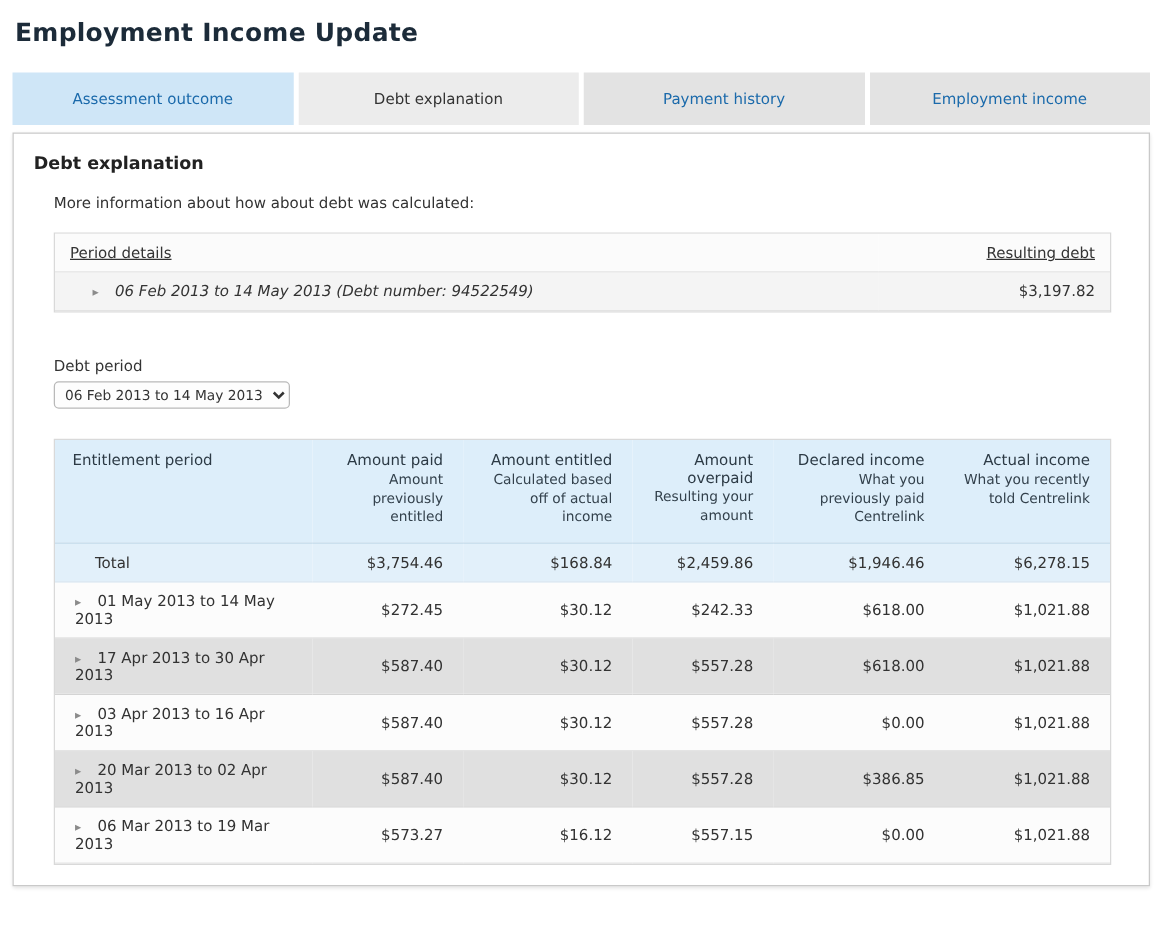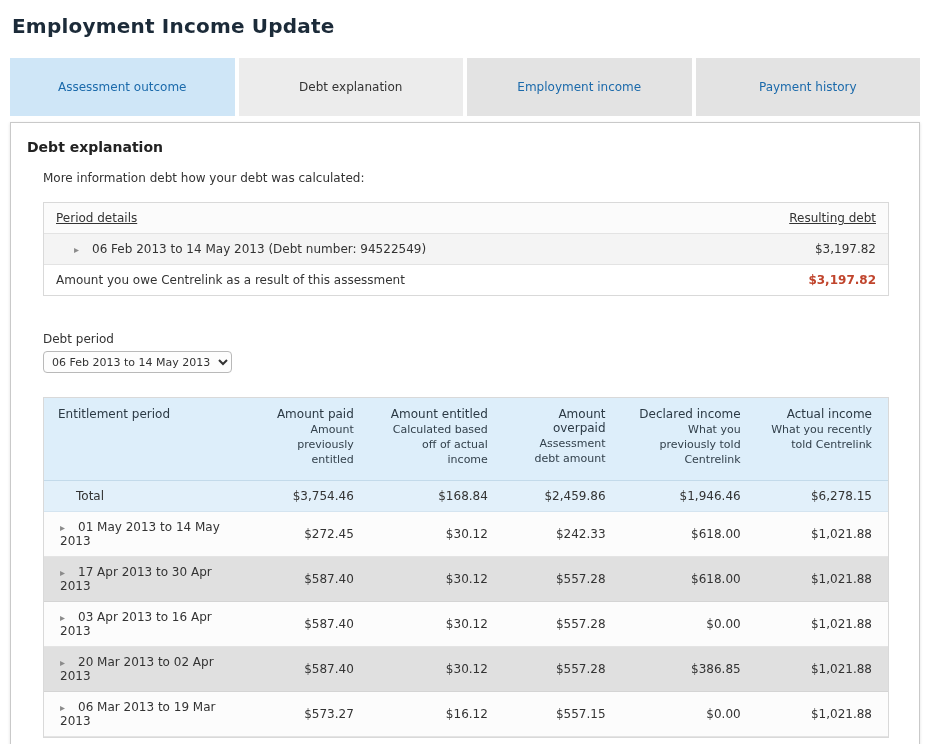--- a/index.html
+++ b/index.html
@@ -12,21 +12,21 @@
   .page { padding:6px 10px 0 10px; }
 
   h1.page-title {
     font-size:20px; font-weight:bold; color:#1c2b39;
     margin:8px 0 20px 2px; letter-spacing:0.2px;
   }
 
   
   .tabs { display:flex; gap:4px; }
   .tab {
-    flex:1; height:58px; display:flex; align-items:center; justify-content:center;
+    flex:1; height:42px; display:flex; align-items:center; justify-content:center;
     font-size:12px; cursor:pointer; text-align:center;
   }
   .tab--active  { background:#cfe6f7; color:#1b6aab; }
   .tab--current { background:#ececec; color:#333; }
   .tab--link    { background:#e3e3e3; color:#1b6aab; }
 
   
   .panel {
     border:1px solid #c9c9c9; margin-top:6px; background:#fff;
     padding:14px 16px 16px 16px;
@@ -40,21 +40,21 @@
   .tbl-wrap { border:1px solid #d9d9d9; }
   table { width:100%; border-collapse:collapse; font-size:12px; }
   .debt-table td, .debt-table th { padding:8px 12px; }
   .debt-table .hdr { background:#fbfbfb; border-bottom:1px solid #e3e3e3; font-weight:normal; text-align:left; color:#333;text-decoration:underline; }
   .debt-table .hdr.num { text-align:right; }
   .debt-table .r-expand { background:#f4f4f4; border-bottom:1px solid #e3e3e3; }
   .debt-table .r-owe   { background:#fff; }
   .debt-table td.num { text-align:right; white-space:nowrap; }
   .debt-table td.owe-val { color:#c0442c; font-weight:bold; }
   .arrow { color:#8b8b8b; font-size:10px; display:inline-block; width:18px; }
-  .indent { padding-left:30px !important; }
+  .indent { padding-left:30px !important;font-style:italic; }
 
   
   .debt-period { margin:36px 0 24px 0; }
   .debt-period label { display:block; margin-bottom:5px; font-size:12px; color:#333; }
   select {
     font-family:inherit; font-size:11px; color:#333;
     border:1px solid #b9b9b9; border-radius:4px; background:#fdfdfd; padding:2px 4px; height:22px;
   }
   .debt-period select { min-width:182px; }
 
@@ -77,45 +77,41 @@
 </head>
 <body>
 
 <div class="page">
 
   <h1 class="page-title">Employment Income Update</h1>
 
   <div class="tabs">
     <div class="tab tab--active">Assessment outcome</div>
     <div class="tab tab--current">Debt explanation</div>
+    <div class="tab tab--link">Payment history</div>
     <div class="tab tab--link">Employment income</div>
-    <div class="tab tab--link">Payment history</div>
   </div>
 
   <div class="panel">
     <h2>Debt explanation</h2>
 
     <div class="panel-content">
-      <p>More information debt how your debt was calculated:</p>
+      <p>More information about how about debt was calculated:</p>
 
       <div class="tbl-wrap">
         <table class="debt-table">
           <tbody>
               <tr>
             <th class="hdr">Period details</th>
             <th class="hdr num">Resulting debt</th>
           </tr>
           <tr class="r-expand">
             <td class="indent"><span class="arrow">▸</span><span>06 Feb 2013 to 14 May 2013 (Debt number: 94522549)</span></td>
             <td class="num">$3,197.82</td>
           </tr>
-          <tr class="r-owe">
-            <td>Amount you owe Centrelink as a result of this assessment</td>
-            <td class="num owe-val">$3,197.82</td>
-          </tr>
         </tbody>
           </table>
       </div>
 
       <div class="debt-period">
         <label>Debt period</label>
         <select>
           <option>06 Feb 2013 to 14 May 2013</option>
         </select>
       </div>
@@ -130,25 +126,25 @@
             <th>
                   <span class="t">Amount paid</span>
                   <span class="st">Amount previously entitled</span>
                 </th>
             <th>
                   <span class="t">Amount entitled</span>
                   <span class="st">Calculated based off of actual income</span>
                 </th>
             <th>
                   <span class="t">Amount overpaid</span>
-                  <span class="st">Assessment debt amount</span>
+                  <span class="st">Resulting your amount</span>
                 </th>
             <th>
                   <span class="t">Declared income</span>
-                  <span class="st">What you previously told Centrelink</span>
+                  <span class="st">What you previously paid Centrelink</span>
                 </th>
             <th>
                   <span class="t">Actual income</span>
                   <span class="st">What you recently told Centrelink</span>
                 </th>
           </tr>
 
           <tr class="total">
             <td class="lbl">Total</td>
             <td class="num">$3,754.46</td>

